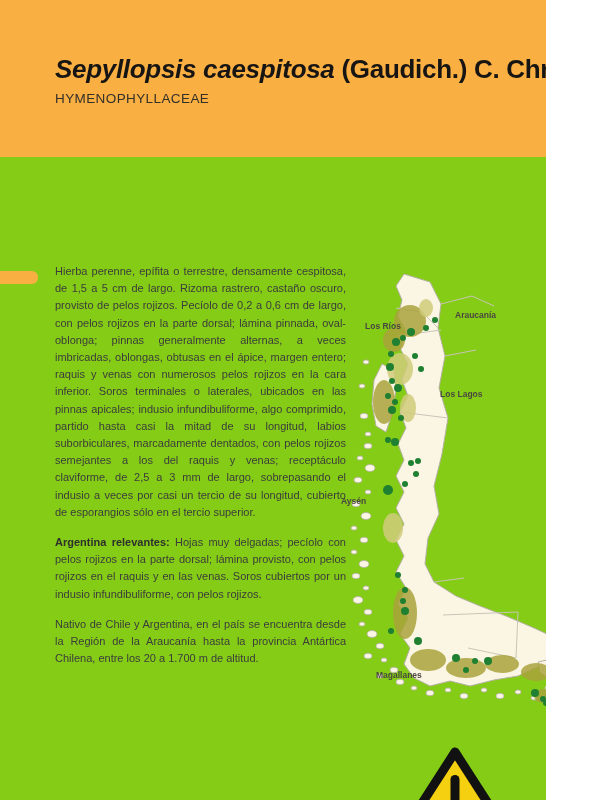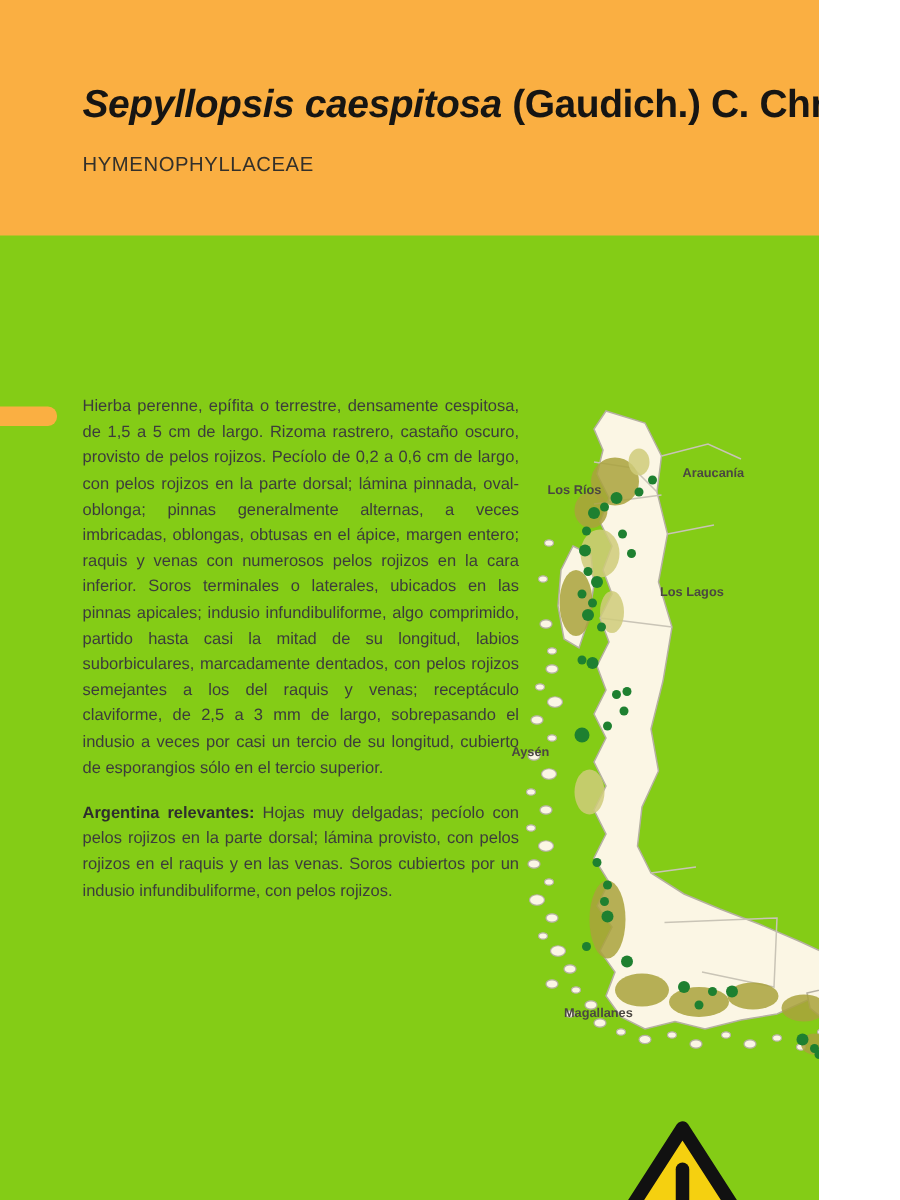--- a/index.html
+++ b/index.html
@@ -4,21 +4,21 @@
 <style>
   html,body{margin:0;padding:0;}
   .page{
     position:relative;width:498px;height:800px;background:#84cc16;
     overflow:hidden;font-family:"Liberation Sans","DejaVu Sans",sans-serif;padding-left:48px;
   }
   .header-band{position:absolute;left:0;top:0;width:600px;height:157px;background:#FAAF42;}
   .title-block{position:absolute;left:55px;top:54px;color:#161513;}
   .species-title{font-size:26px;font-weight:bold;line-height:30px;white-space:nowrap;letter-spacing:-0.3px;}
   .species-title .sci{font-style:italic;}
-  .family-name{font-size:13.5px;font-weight:normal;color:#33302a;letter-spacing:0.4px;margin-top:18px;}
+  .family-name{font-size:13.5px;font-weight:normal;color:#33302a;letter-spacing:0.4px;margin-top:7px;}
   .section-marker{position:absolute;left:0;top:271px;width:38px;height:13px;background:#FAAF42;border-radius:0 6px 6px 0;}
   .body-col{
     position:absolute;left:55px;top:263px;width:291px;
     font-size:11px;line-height:17.2px;color:#3c3c3c;text-align:justify;
   }
   .body-col p{margin:0 0 13px 0;}
   .body-col .lead{font-weight:bold;color:#2e2e2e;}
   .map-wrap{position:absolute;left:338px;top:266px;width:262px;height:474px;}
   .warning-wrap{position:absolute;left:403px;top:745px;width:104px;height:86px;}
 </style>
@@ -32,20 +32,21 @@
       <div class="species-title"><span class="sci">Sepyllopsis caespitosa</span><span> (Gaudich.) C. Chr.</span></div>
       <div class="family-name">HYMENOPHYLLACEAE</div>
     </div>
   </div>
 
   <div class="section-marker" style="background: rgb(250, 175, 66);"></div>
 
   <div class="body-col">
     <p><span class="lead"></span><span>Hierba perenne, epífita o terrestre, densamente cespitosa, de 1,5 a 5 cm de largo. Rizoma rastrero, castaño oscuro, provisto de pelos rojizos. Pecíolo de 0,2 a 0,6 cm de largo, con pelos rojizos en la parte dorsal; lámina pinnada, oval-oblonga; pinnas generalmente alternas, a veces imbricadas, oblongas, obtusas en el ápice, margen entero; raquis y venas con numerosos pelos rojizos en la cara inferior. Soros terminales o laterales, ubicados en las pinnas apicales; indusio infundibuliforme, algo comprimido, partido hasta casi la mitad de su longitud, labios suborbiculares, marcadamente dentados, con pelos rojizos semejantes a los del raquis y venas; receptáculo claviforme, de 2,5 a 3 mm de largo, sobrepasando el indusio a veces por casi un tercio de su longitud, cubierto de esporangios sólo en el tercio superior.</span></p>
     <p><span class="lead">Argentina relevantes:</span><span> Hojas muy delgadas; pecíolo con pelos rojizos en la parte dorsal; lámina provisto, con pelos rojizos en el raquis y en las venas. Soros cubiertos por un indusio infundibuliforme, con pelos rojizos.</span></p>
+    <p><span class="lead"></span><span>Nativo de Chile y Argentina, en el país se encuentra desde la Región de la Araucanía hasta la provincia Antártica Chilena, entre los 20 a 1.700 m de altitud.</span></p>
 
   </div>
 
   <div class="map-wrap">
     <svg id="map-svg" width="262" height="474" viewBox="0 0 262 474" xmlns="http://www.w3.org/2000/svg">
 
       <path id="mainland" d="M66,8 L92,16 L103,38 L100,62 L107,90 L101,122 L110,152 L104,188 L96,220 L101,248 L90,272 L87,298 L96,316
            L118,330 L142,340 L168,350 L196,362 L222,374 L246,384 L254,392
            L246,400 L224,404 L202,400 L180,410 L156,414 L132,420 L112,415 L92,420 L76,412
            L66,398 L72,382 L62,368 L70,352 L60,338 L68,322 L58,306 L66,290 L58,274 L66,258 L58,242 L66,226

